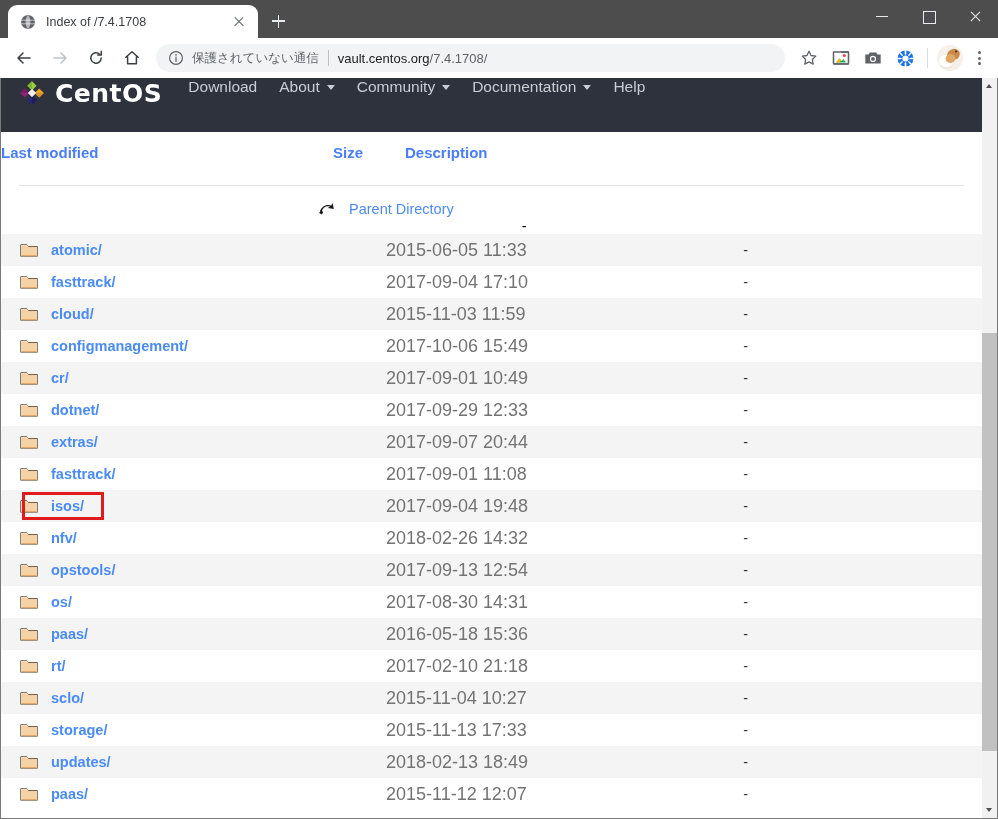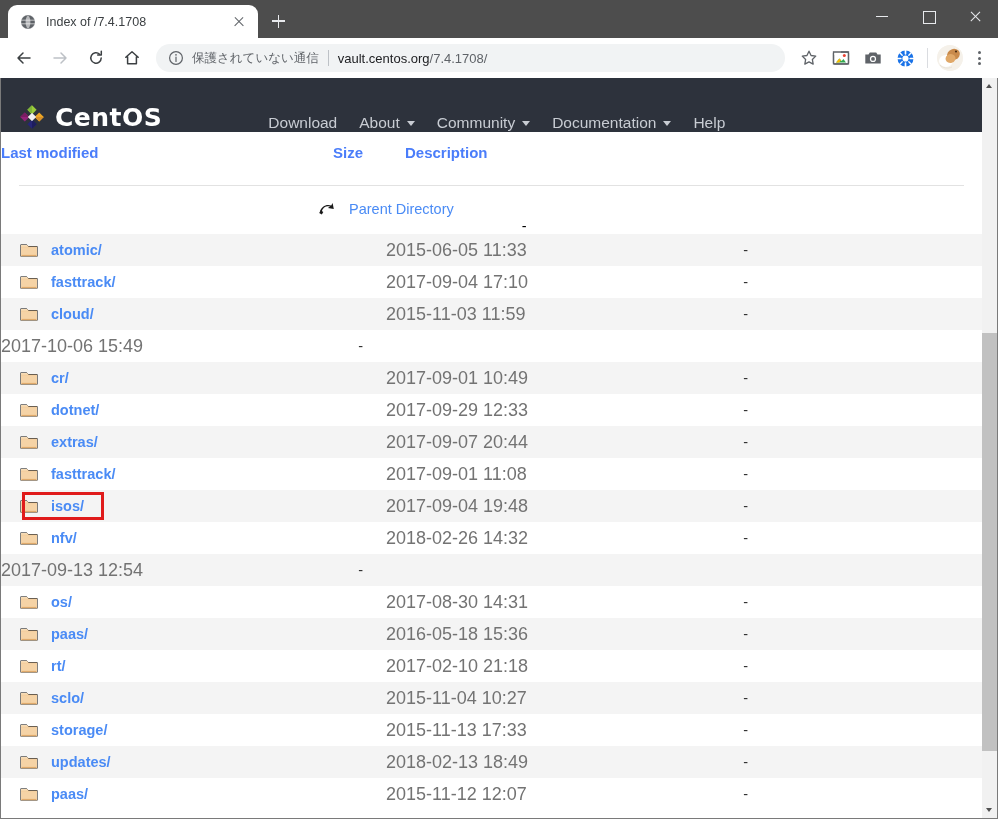--- a/index.html
+++ b/index.html
@@ -80,27 +80,27 @@
                 margin: 1.3px 0; display: block; }
 
   
   .viewport { flex: 1; background: #ffffff; position: relative;
               display: flex; overflow: hidden;
               border-left: 1px solid #7a7a7a; border-right: 1px solid #7a7a7a;
               border-bottom: 1px solid #7a7a7a; }
   .page { flex: 1; position: relative; overflow: hidden; background: #fff; }
 
   
-  .centos-bar { height: 54px; background: #2d323c; display: flex; align-items: flex-end;
-                padding-left: 16px; gap: 32px; }
+  .centos-bar { height: 54px; background: #2d323c; display: flex; align-items: flex-start;
+                padding-left: 16px; }
   .centos-logo-wrap { display: flex; align-items: center; margin-right: 26px; cursor: pointer; }
   .centos-mark { width: 30px; height: 30px; margin-right: 8px; }
   .centos-word { font-size: 25px; font-weight: bold; color: #ffffff;
                  letter-spacing: 0.5px; font-family: "DejaVu Sans", sans-serif; }
-  .centos-nav { display: flex; align-items: center; margin-left: 48px; }
+  .centos-nav { display: flex; align-items: center; }
   .cnav-item { font-size: 15.5px; color: #c8ccd3; margin-right: 22px; cursor: pointer;
                display: flex; align-items: center; white-space: nowrap; }
   .caret { width: 0; height: 0; border-left: 4.5px solid transparent;
            border-right: 4.5px solid transparent; border-top: 5px solid #c8ccd3;
            margin-left: 7px; }
 
   
   .listing { padding: 0 0 0 0; position: relative; }
   .lst-head { display: flex; padding: 12px 0 0 0; }
   .col-name  { width: 385px; padding-left: 58px; }
@@ -369,20 +369,30 @@
                     <path d="M2.6 13.9h14.8v1.1H2.6z" fill="#e0aa6b"></path>
                     <path d="M2 4h5.9l1.6 1.8H2z" fill="#f7dcb6"></path>
                   </svg></span>
                 <span class="fname">cloud/</span>
               </div>
               <div class="col-date">2015-11-03 11:59</div>
               <div class="col-size">-</div>
               <div class="col-desc"></div>
             </div>
             <div class="row">
+              <div class="col-name">
+                <span class="ficon"><svg width="20" height="18" viewBox="0 0 20 18">
+                    <path d="M1.5 3.5h6.2l1.6 1.8h9.2v10.2H1.5z" fill="#000"></path>
+                    <path d="M2 4h5.9l1.6 1.8h8.5v9.4H2z" fill="#f0c38a"></path>
+                    <path d="M2 6.2h16v8.9H2z" fill="#f5d3a6"></path>
+                    <path d="M2.6 13.9h14.8v1.1H2.6z" fill="#e0aa6b"></path>
+                    <path d="M2 4h5.9l1.6 1.8H2z" fill="#f7dcb6"></path>
+                  </svg></span>
+                <span class="fname">configmanagement/</span>
+              </div>
               <div class="col-date">2017-10-06 15:49</div>
               <div class="col-size">-</div>
               <div class="col-desc"></div>
             </div>
             <div class="row alt">
               <div class="col-name">
                 <span class="ficon"><svg width="20" height="18" viewBox="0 0 20 18">
                     <path d="M1.5 3.5h6.2l1.6 1.8h9.2v10.2H1.5z" fill="#000"></path>
                     <path d="M2 4h5.9l1.6 1.8h8.5v9.4H2z" fill="#f0c38a"></path>
                     <path d="M2 6.2h16v8.9H2z" fill="#f5d3a6"></path>
@@ -464,20 +474,30 @@
                     <path d="M2.6 13.9h14.8v1.1H2.6z" fill="#e0aa6b"></path>
                     <path d="M2 4h5.9l1.6 1.8H2z" fill="#f7dcb6"></path>
                   </svg></span>
                 <span class="fname">nfv/</span>
               </div>
               <div class="col-date">2018-02-26 14:32</div>
               <div class="col-size">-</div>
               <div class="col-desc"></div>
             </div>
             <div class="row alt">
+              <div class="col-name">
+                <span class="ficon"><svg width="20" height="18" viewBox="0 0 20 18">
+                    <path d="M1.5 3.5h6.2l1.6 1.8h9.2v10.2H1.5z" fill="#000"></path>
+                    <path d="M2 4h5.9l1.6 1.8h8.5v9.4H2z" fill="#f0c38a"></path>
+                    <path d="M2 6.2h16v8.9H2z" fill="#f5d3a6"></path>
+                    <path d="M2.6 13.9h14.8v1.1H2.6z" fill="#e0aa6b"></path>
+                    <path d="M2 4h5.9l1.6 1.8H2z" fill="#f7dcb6"></path>
+                  </svg></span>
+                <span class="fname">opstools/</span>
+              </div>
               <div class="col-date">2017-09-13 12:54</div>
               <div class="col-size">-</div>
               <div class="col-desc"></div>
             </div>
             <div class="row">
               <div class="col-name">
                 <span class="ficon"><svg width="20" height="18" viewBox="0 0 20 18">
                     <path d="M1.5 3.5h6.2l1.6 1.8h9.2v10.2H1.5z" fill="#000"></path>
                     <path d="M2 4h5.9l1.6 1.8h8.5v9.4H2z" fill="#f0c38a"></path>
                     <path d="M2 6.2h16v8.9H2z" fill="#f5d3a6"></path>

